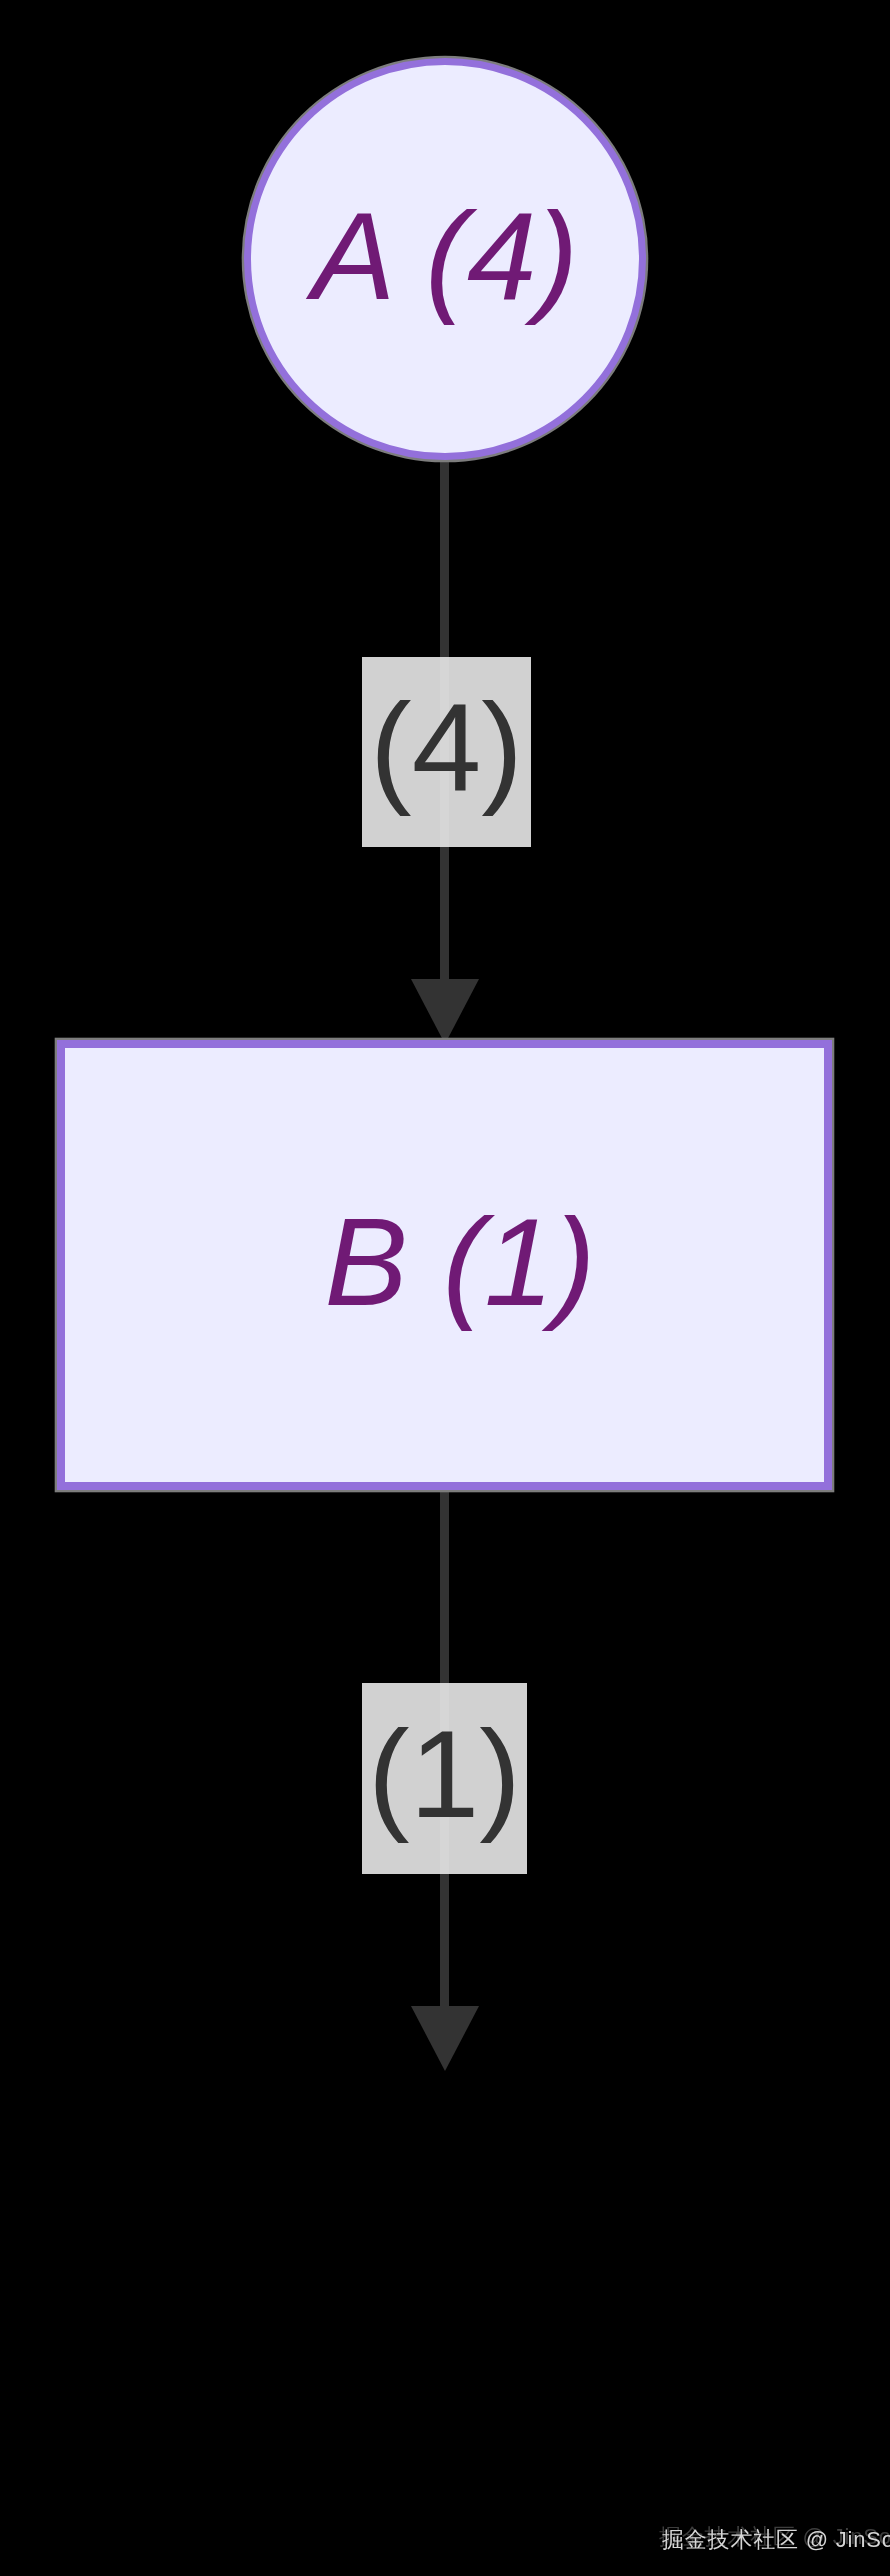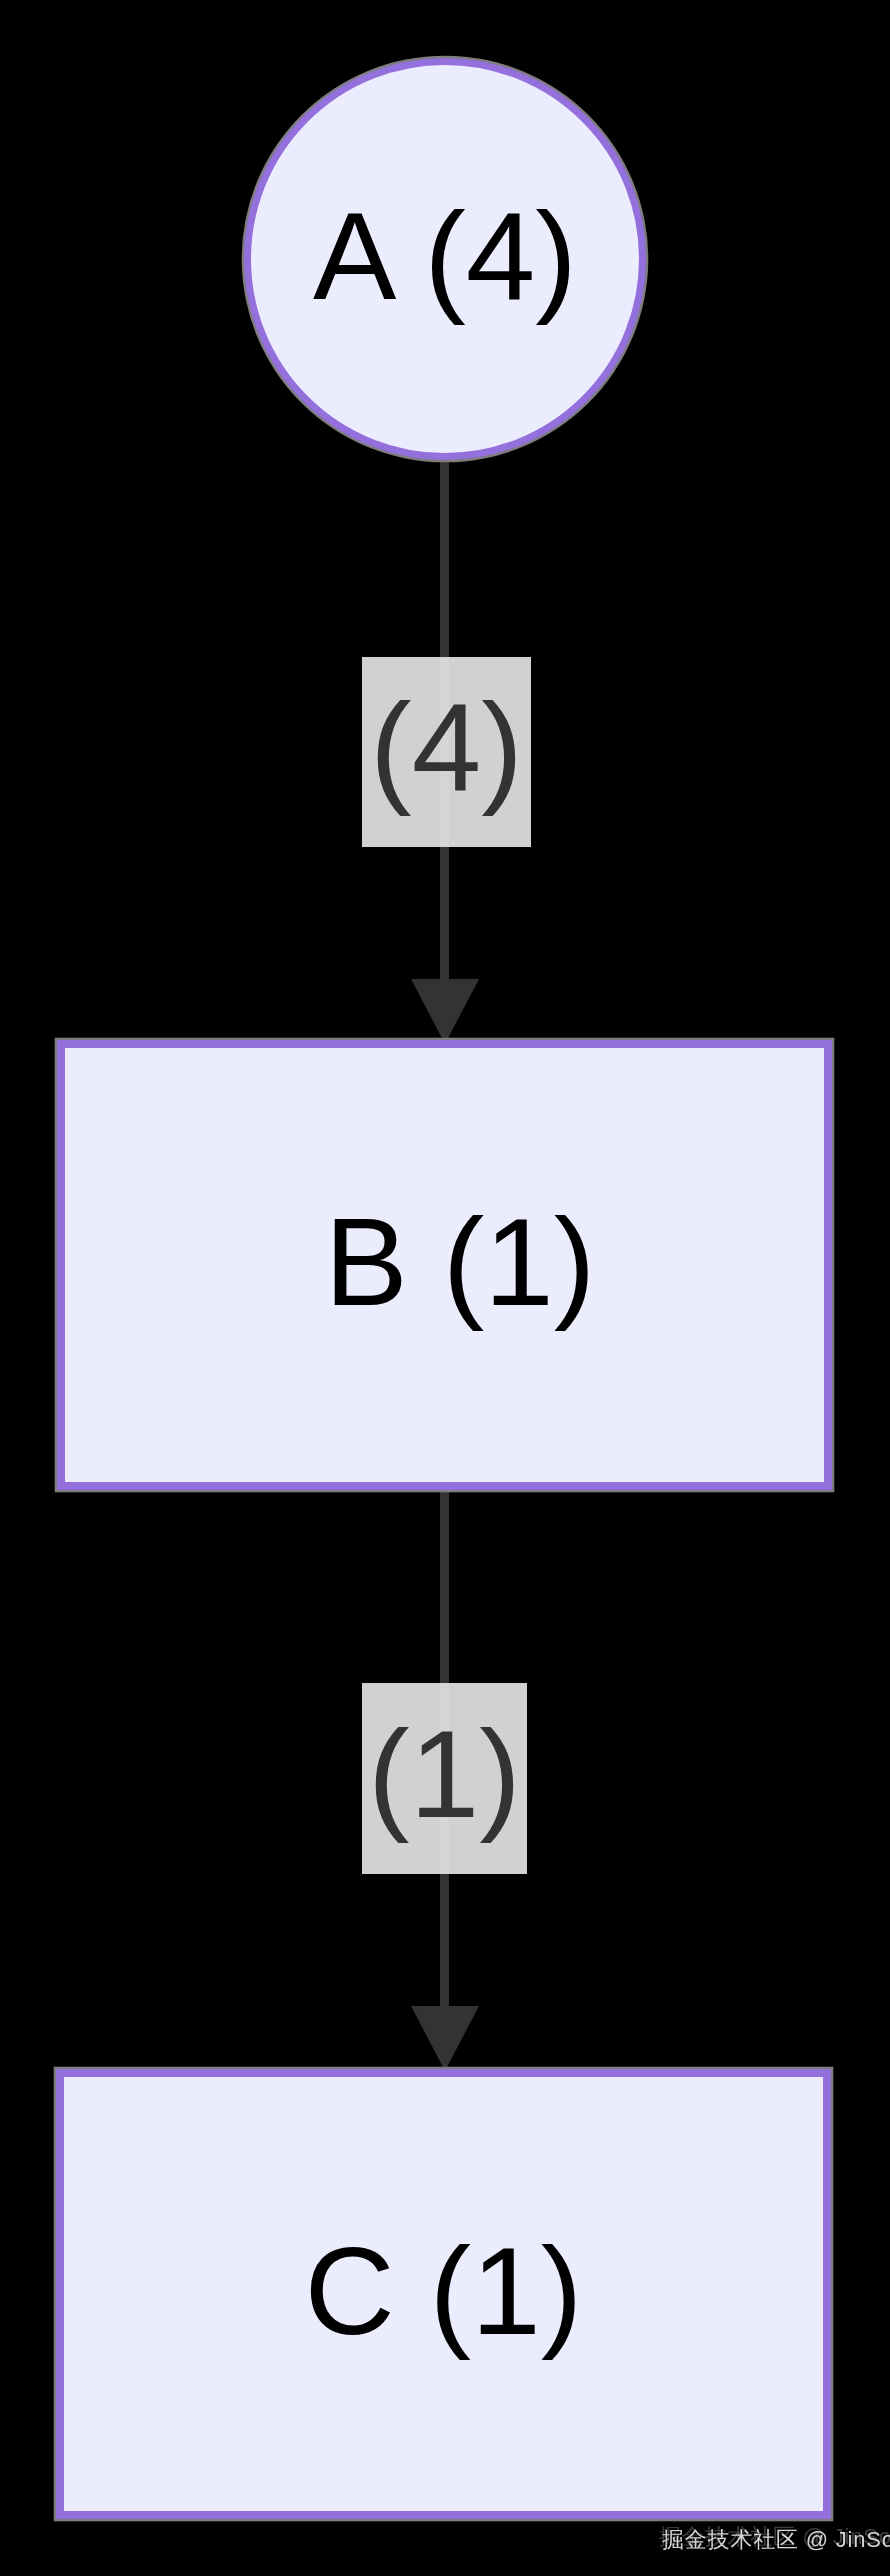--- a/index.html
+++ b/index.html
@@ -22,25 +22,26 @@
     box-sizing: border-box;
     background: #ECECFF;
     border: 8.6px solid #9370DB;
     box-shadow: 0 0 0 2.3px #7d7d7d;
     display: flex;
     align-items: center;
     justify-content: center;
     z-index: 3;
   }
   .node .node-label {
-    color: #000000;
+    color: #701a75;
     font-size: 125px;
     line-height: 1;
     white-space: nowrap;
     padding-bottom: 7.8px;
+    font-style: italic;
   }
   #node-a {
     left: 244px;
     top: 58px;
     width: 402px;
     height: 402px;
     border-radius: 50%;
     border-width: 7.8px;
   }
   #node-b {
@@ -130,20 +131,17 @@
   </div>
 
   <div class="node" id="node-a">
     <span class="node-label">A (4)</span>
   </div>
 
   <div class="node" id="node-b">
     <span class="node-label">B (1)</span>
   </div>
 
-  <div class="node" id="node-c">
-    <span class="node-label">C (1)</span>
-  </div>
 
   <div id="watermark">掘金技术社区 @ JinSo</div>
 
 </div>
 
 
 </body></html>

